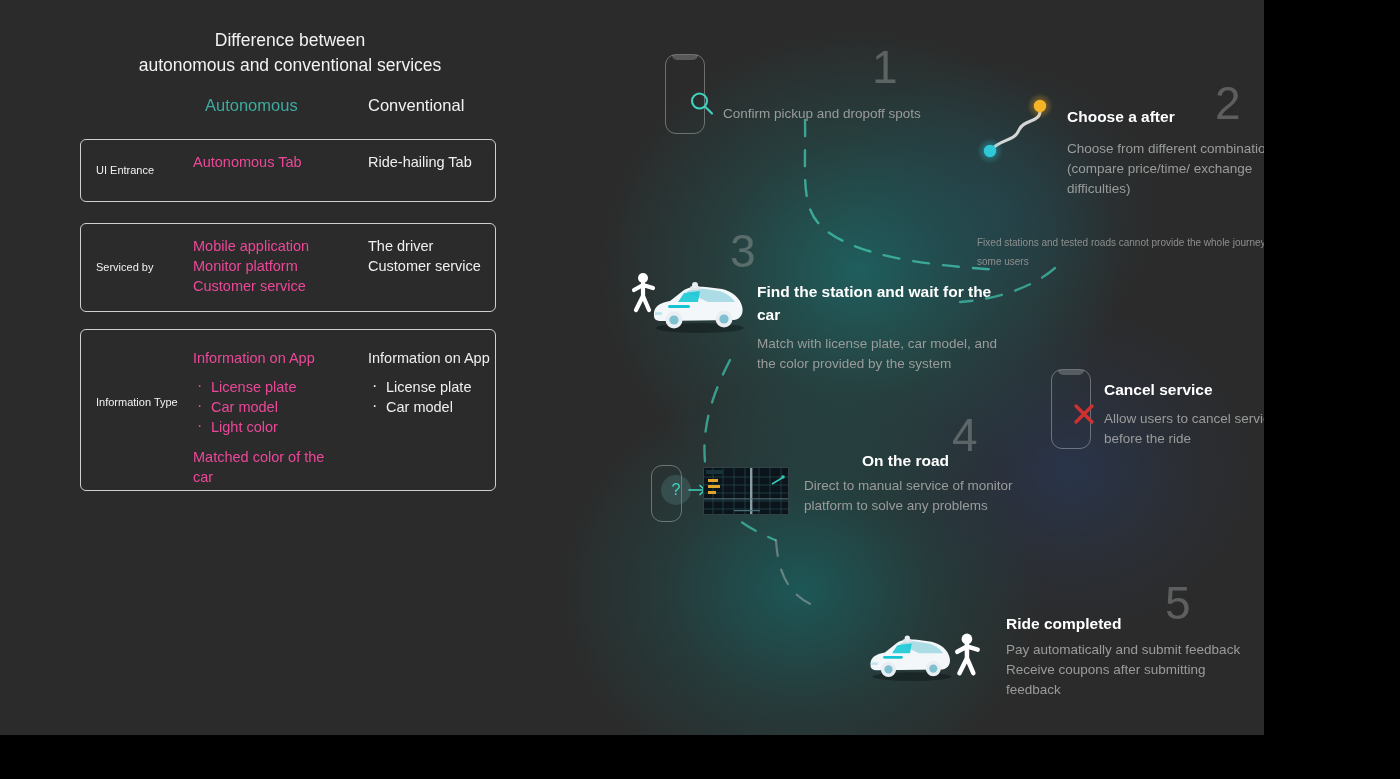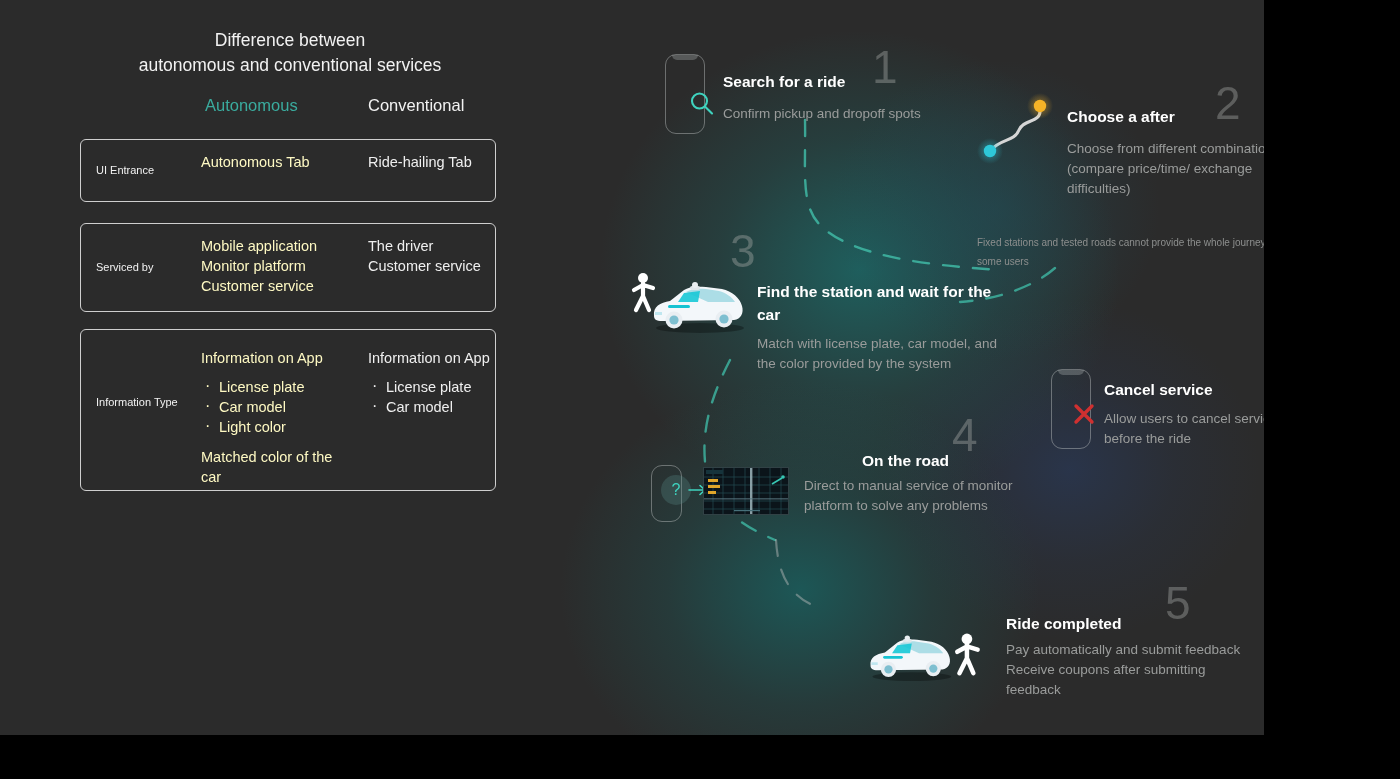--- a/index.html
+++ b/index.html
@@ -62,21 +62,21 @@
   #box-1{top:223px;height:89px;}
   #box-2{top:329px;height:162px;}
 
   .cmp-label{
     position:absolute;left:15px;
     color:#f2f2f2;font-size:11px;line-height:24px;font-weight:400;
   }
   .cmp-col{
     position:absolute;font-size:14.5px;line-height:20px;
   }
-  .cmp-col.a{left:120px;width:150px;color:#fef9c3;}
+  .cmp-col.a{left:112px;width:150px;color:#ec4899;}
   .cmp-col.b{left:287px;width:125px;color:#efefef;}
   .cmp-line{display:block;}
   .cmp-sub{margin:9px 0 0 0;padding:0;list-style:none;}
   .cmp-sub li{
     position:relative;padding-left:18px;line-height:20px;
   }
   .cmp-sub li:before{
     content:"\00B7";position:absolute;left:4px;top:-1px;font-size:16px;line-height:20px;
   }
   .cmp-tail{display:block;margin-top:10px;}
@@ -220,21 +220,20 @@
       <div class="step-num" style="left:872px;top:44px;">1</div>
 
       <div class="phone" style="left:665px;top:54px;width:40px;height:80px;">
         <div class="phone-notch"></div>
       </div>
       <svg class="mag-icon" style="left:686px;top:88px;width:32px;height:32px;" viewBox="0 0 32 32">
         <circle cx="13.5" cy="13" r="7.5" fill="none" stroke="#3fd3bf" stroke-width="2.1"></circle>
         <line x1="19.2" y1="18.7" x2="26" y2="25.5" stroke="#3fd3bf" stroke-width="2.1" stroke-linecap="round"></line>
       </svg>
 
-      <div class="s-title" style="left:723px;top:70px;width:250px;">Search for a ride</div>
       <div class="s-desc" style="left:723px;top:104px;width:270px;">Confirm pickup and dropoff spots</div>
 
       <div class="step-num" style="left:1215px;top:80px;">2</div>
 
       <svg class="route-icon" style="left:972px;top:88px;width:85px;height:78px;" viewBox="0 0 85 78">
         <defs>
           <radialGradient id="ga" cx="50%" cy="50%" r="50%">
             <stop offset="0%" stop-color="#f5b327" stop-opacity="0.55"></stop>
             <stop offset="100%" stop-color="#f5b327" stop-opacity="0"></stop>
           </radialGradient>

